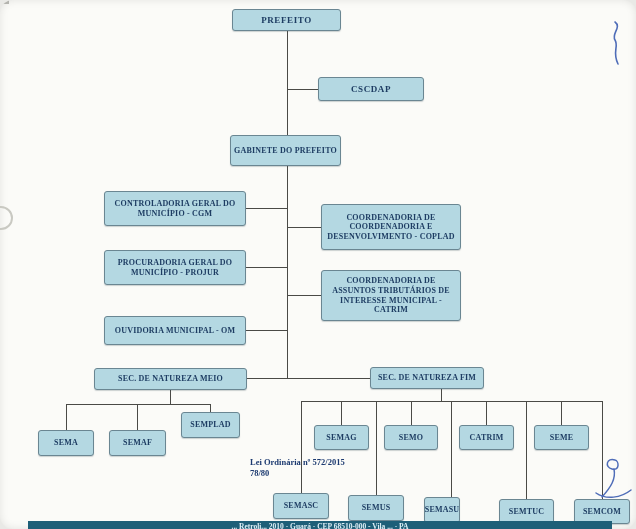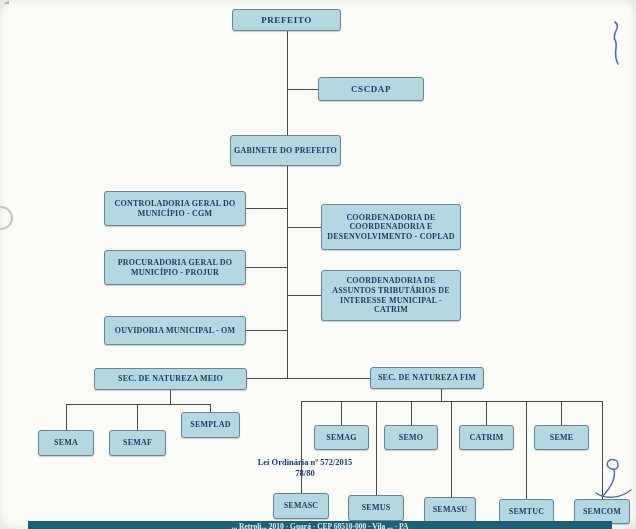--- a/index.html
+++ b/index.html
@@ -15,21 +15,21 @@
     display:flex;align-items:center;justify-content:center;text-align:center;
     padding:2px 3px;box-sizing:border-box;letter-spacing:0.2px;
     box-shadow:0 1px 1px rgba(60,80,90,0.25);
   }
   .node-lg{font-size:9px;letter-spacing:0.6px;}
   .line{position:absolute;background:#4a4a46;}
   .h{height:1px;}
   .v{width:1px;}
   .note{
     position:absolute;color:#1c3a70;font-weight:bold;font-size:8.5px;
-    text-align:center;line-height:1.25;
+    line-height:1.25;
   }
   .footer-bar{
     position:absolute;left:28px;top:521px;width:584px;height:14px;
     background:#1e5f78;color:#ddeff6;font-size:7.5px;font-weight:bold;
     text-align:center;line-height:11px;overflow:hidden;white-space:nowrap;
   }
   .hole{
     position:absolute;left:-11px;top:206px;width:20px;height:20px;
     border:2px solid #c9c9c2;border-radius:50%;background:transparent;
   }
@@ -92,21 +92,21 @@
   <div class="node" style="left:109px;top:430px;width:57px;height:26px">SEMAF</div>
   <div class="node" style="left:181px;top:412px;width:59px;height:26px">SEMPLAD</div>
 
   <div class="node" style="left:314px;top:425px;width:55px;height:25px">SEMAG</div>
   <div class="node" style="left:384px;top:425px;width:54px;height:25px">SEMO</div>
   <div class="node" style="left:459px;top:425px;width:55px;height:25px">CATRIM</div>
   <div class="node" style="left:534px;top:425px;width:55px;height:25px">SEME</div>
 
   <div class="node" style="left:273px;top:493px;width:56px;height:26px">SEMASC</div>
   <div class="node" style="left:348px;top:495px;width:56px;height:26px">SEMUS</div>
-  <div class="node" style="left:424px;top:497px;width:52px;height:26px">SEMASU</div>
+  <div class="node" style="left:424px;top:497px;width:36px;height:26px">SEMASU</div>
   <div class="node" style="left:499px;top:499px;width:55px;height:25px">SEMTUC</div>
   <div class="node" style="left:574px;top:499px;width:56px;height:25px">SEMCOM</div>
 
   <div class="note" style="left:250px;top:457px;width:110px">
     <div>Lei Ordinária nº 572/2015</div>
     <div>78/80</div>
   </div>
 
   <svg class="pen" style="left:600px;top:18px" width="34" height="52" viewBox="0 0 34 52">
     <path d="M15,4 C22,9 11,16 15,22 C19,28 12,34 18,46" stroke="#4f6db8" stroke-width="1.6" fill="none" stroke-linecap="round"></path>

